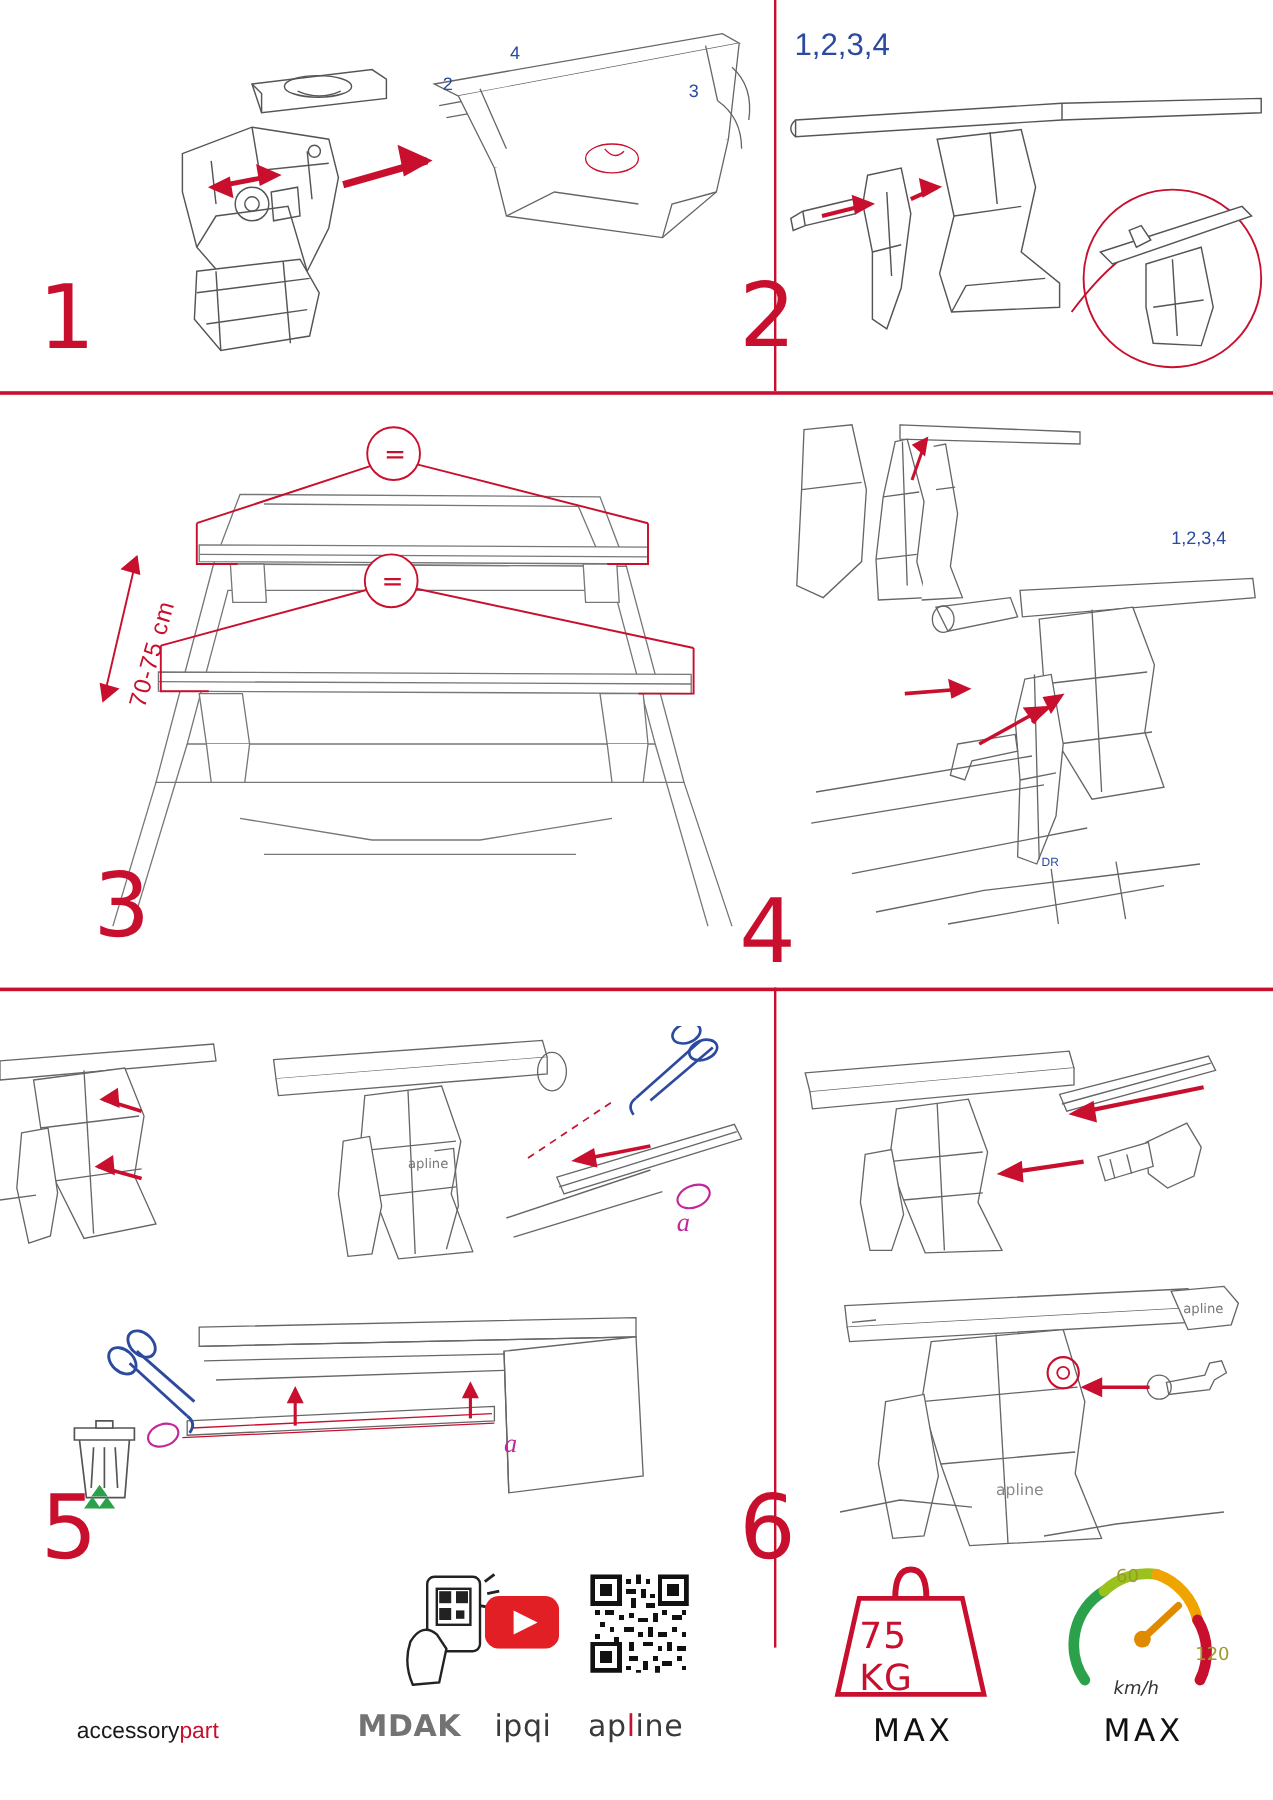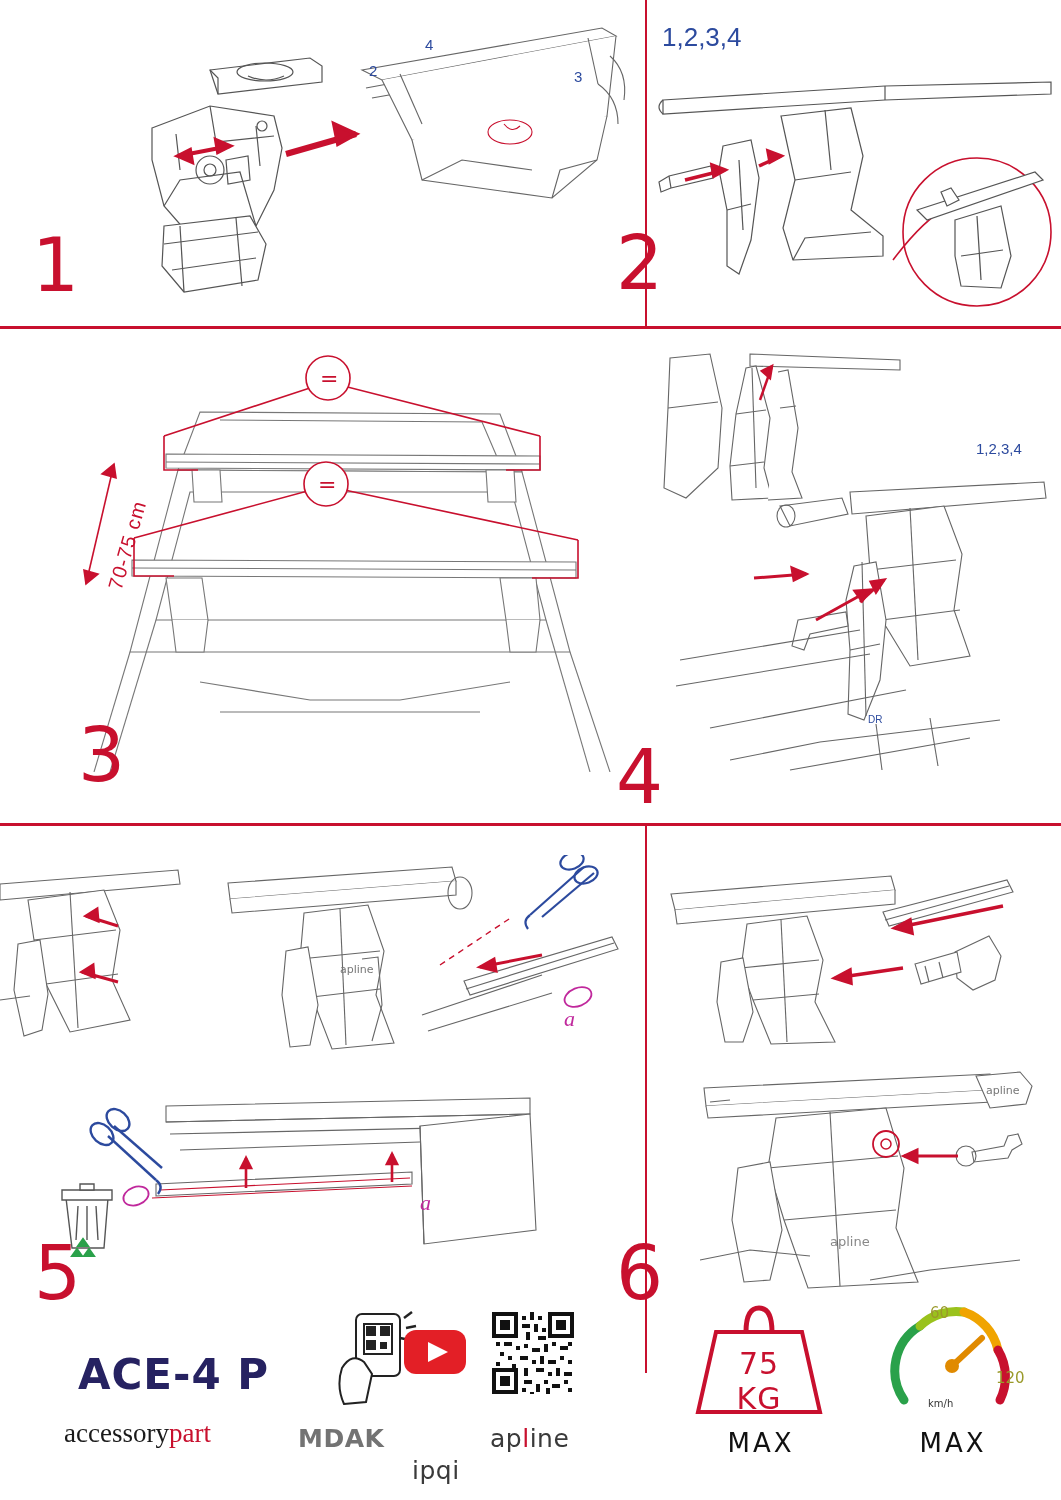--- a/index.html
+++ b/index.html
@@ -66,23 +66,24 @@
   .brand-title {
     position:absolute;
     font-family:"DejaVu Sans", sans-serif;
     font-size:42px;
     font-weight:bold;
     color:#262261;
     letter-spacing:1px;
   }
   .brand-sub {
     position:absolute;
-    font-size:27px;
+    font-size:19px;
     color:#1a1a1a;
-    font-family:Liberation Serif, serif;
+    font-family:Liberation Sans, sans-serif;
+    margin-top:14px;
   }
   .brand-sub .accent { color:#c8102e; }
 
   .logo-label {
     position:absolute;
     font-size:25px;
     color:#3a3a3a;
     font-family:"DejaVu Sans", sans-serif;
     letter-spacing:0.5px;
   }
@@ -107,22 +108,23 @@
 
   .speed-tick {
     position:absolute;
     color:#9a9a2a;
     font-size:15px;
     font-family:"DejaVu Sans", sans-serif;
   }
   .speed-unit {
     position:absolute;
     color:#333;
-    font-size:10px;
+    font-size:15px;
     font-family:"DejaVu Sans", sans-serif;
+    font-style:italic;
   }
   .qr-box { position:absolute; }
 </style>
 </head>
 <body>
 
 <div class="sheet">
 
   <div class="hline" style="top:326px;"></div>
   <div class="hline" style="top:823px;"></div>
@@ -491,21 +493,20 @@
       <path d="M282 92 L314 86 L318 76 L328 74 L332 84 L322 90 L318 98 L284 102 Z" fill="#fff"></path>
       <circle cx="276" cy="96" r="10"></circle>
       <g stroke="#c8102e" stroke-width="3" fill="#c8102e">
         <path d="M268 96 L214 96"></path>
           <path d="M214 96 l13 -6 l0 12 z"></path>
       </g>
     </svg>
   </div>
   <div class="stepnum" style="left:616px; top:1236px;">6</div>
 
-  <div class="brand-title" style="left:78px; top:1350px;">ACE-4 P</div>
   <div class="brand-sub" style="left:64px; top:1418px;"><span>accessory</span><span class="accent">part</span></div>
 
   <div class="art" style="left:328px; top:1310px;">
     <svg width="90" height="95" viewBox="0 0 90 95" fill="none" stroke="#222" stroke-width="2">
       <rect x="28" y="4" width="44" height="62" rx="6" fill="#fff"></rect>
       <rect x="36" y="14" width="28" height="30" fill="#fff"></rect>
       <rect x="39" y="17" width="8" height="8" fill="#222"></rect>
       <rect x="53" y="17" width="8" height="8" fill="#222"></rect>
       <rect x="39" y="31" width="8" height="8" fill="#222"></rect>
       <rect x="53" y="33" width="5" height="5" fill="#222"></rect>
@@ -516,21 +517,21 @@
     </svg>
   </div>
   <div class="logo-label" style="left:298px; top:1424px;"><span class="dark">MDAK</span></div>
 
   <div class="art" style="left:404px; top:1330px;">
     <svg width="62" height="44" viewBox="0 0 62 44">
       <rect x="0" y="0" width="62" height="44" rx="12" fill="#e31f26"></rect>
       <path d="M24 12 L44 22 L24 32 Z" fill="#fff"></path>
     </svg>
   </div>
-  <div class="logo-label" style="left:412px; top:1424px;margin-top:32px;"><span>ipqi</span></div>
+  <div class="logo-label" style="left:412px; top:1424px;"><span>ipqi</span></div>
 
   <div class="qr-box" style="left:492px; top:1312px;">
     <svg width="82" height="82" viewBox="0 0 41 41" shape-rendering="crispEdges">
       <rect width="41" height="41" fill="#fff"></rect>
       <g fill="#111">
         <rect x="0" y="0" width="13" height="13"></rect>
           <rect x="2" y="2" width="9" height="9" fill="#fff"></rect>
           <rect x="4" y="4" width="5" height="5"></rect>
         <rect x="28" y="0" width="13" height="13"></rect>
           <rect x="30" y="2" width="9" height="9" fill="#fff"></rect>
@@ -583,21 +584,21 @@
     </svg>
   </div>
   <div class="logo-label" style="left:490px; top:1424px;"><span>ap</span><span class="accent">l</span><span>ine</span></div>
 
   <div class="art" style="left:694px; top:1298px;">
     <svg width="130" height="118" viewBox="0 0 130 118" fill="none" stroke="#c8102e" stroke-width="4">
       <path d="M22 34 L108 34 L126 114 L4 114 Z" fill="#fff"></path>
       <path d="M52 34 q0 -24 13 -24 q13 0 13 24" stroke-width="5"></path>
     </svg>
   </div>
-  <div class="weight-val" style="left:716px; top:1346px; width:86px; text-align:center;">75 KG</div>
+  <div class="weight-val" style="left:716px; top:1346px; width:86px; ">75 KG</div>
   <div class="maxlabel" style="left:716px; top:1428px; width:90px; text-align:center;">MAX</div>
 
   <div class="art" style="left:890px; top:1296px;">
     <svg width="126" height="120" viewBox="0 0 126 120" fill="none">
       <path d="M14 104 A52 52 0 0 1 30 30" stroke="#2aa14a" stroke-width="9" fill="none" stroke-linecap="round"></path>
       <path d="M30 30 A52 52 0 0 1 74 16" stroke="#9ac21c" stroke-width="9" fill="none" stroke-linecap="round"></path>
       <path d="M74 16 A52 52 0 0 1 108 54" stroke="#f0a400" stroke-width="9" fill="none" stroke-linecap="round"></path>
       <path d="M108 54 A52 52 0 0 1 110 104" stroke="#c8102e" stroke-width="9" fill="none" stroke-linecap="round"></path>
       <circle cx="62" cy="70" r="7" fill="#e08a00"></circle>
       <path d="M62 70 L92 42" stroke="#e08a00" stroke-width="6" stroke-linecap="round"></path>

